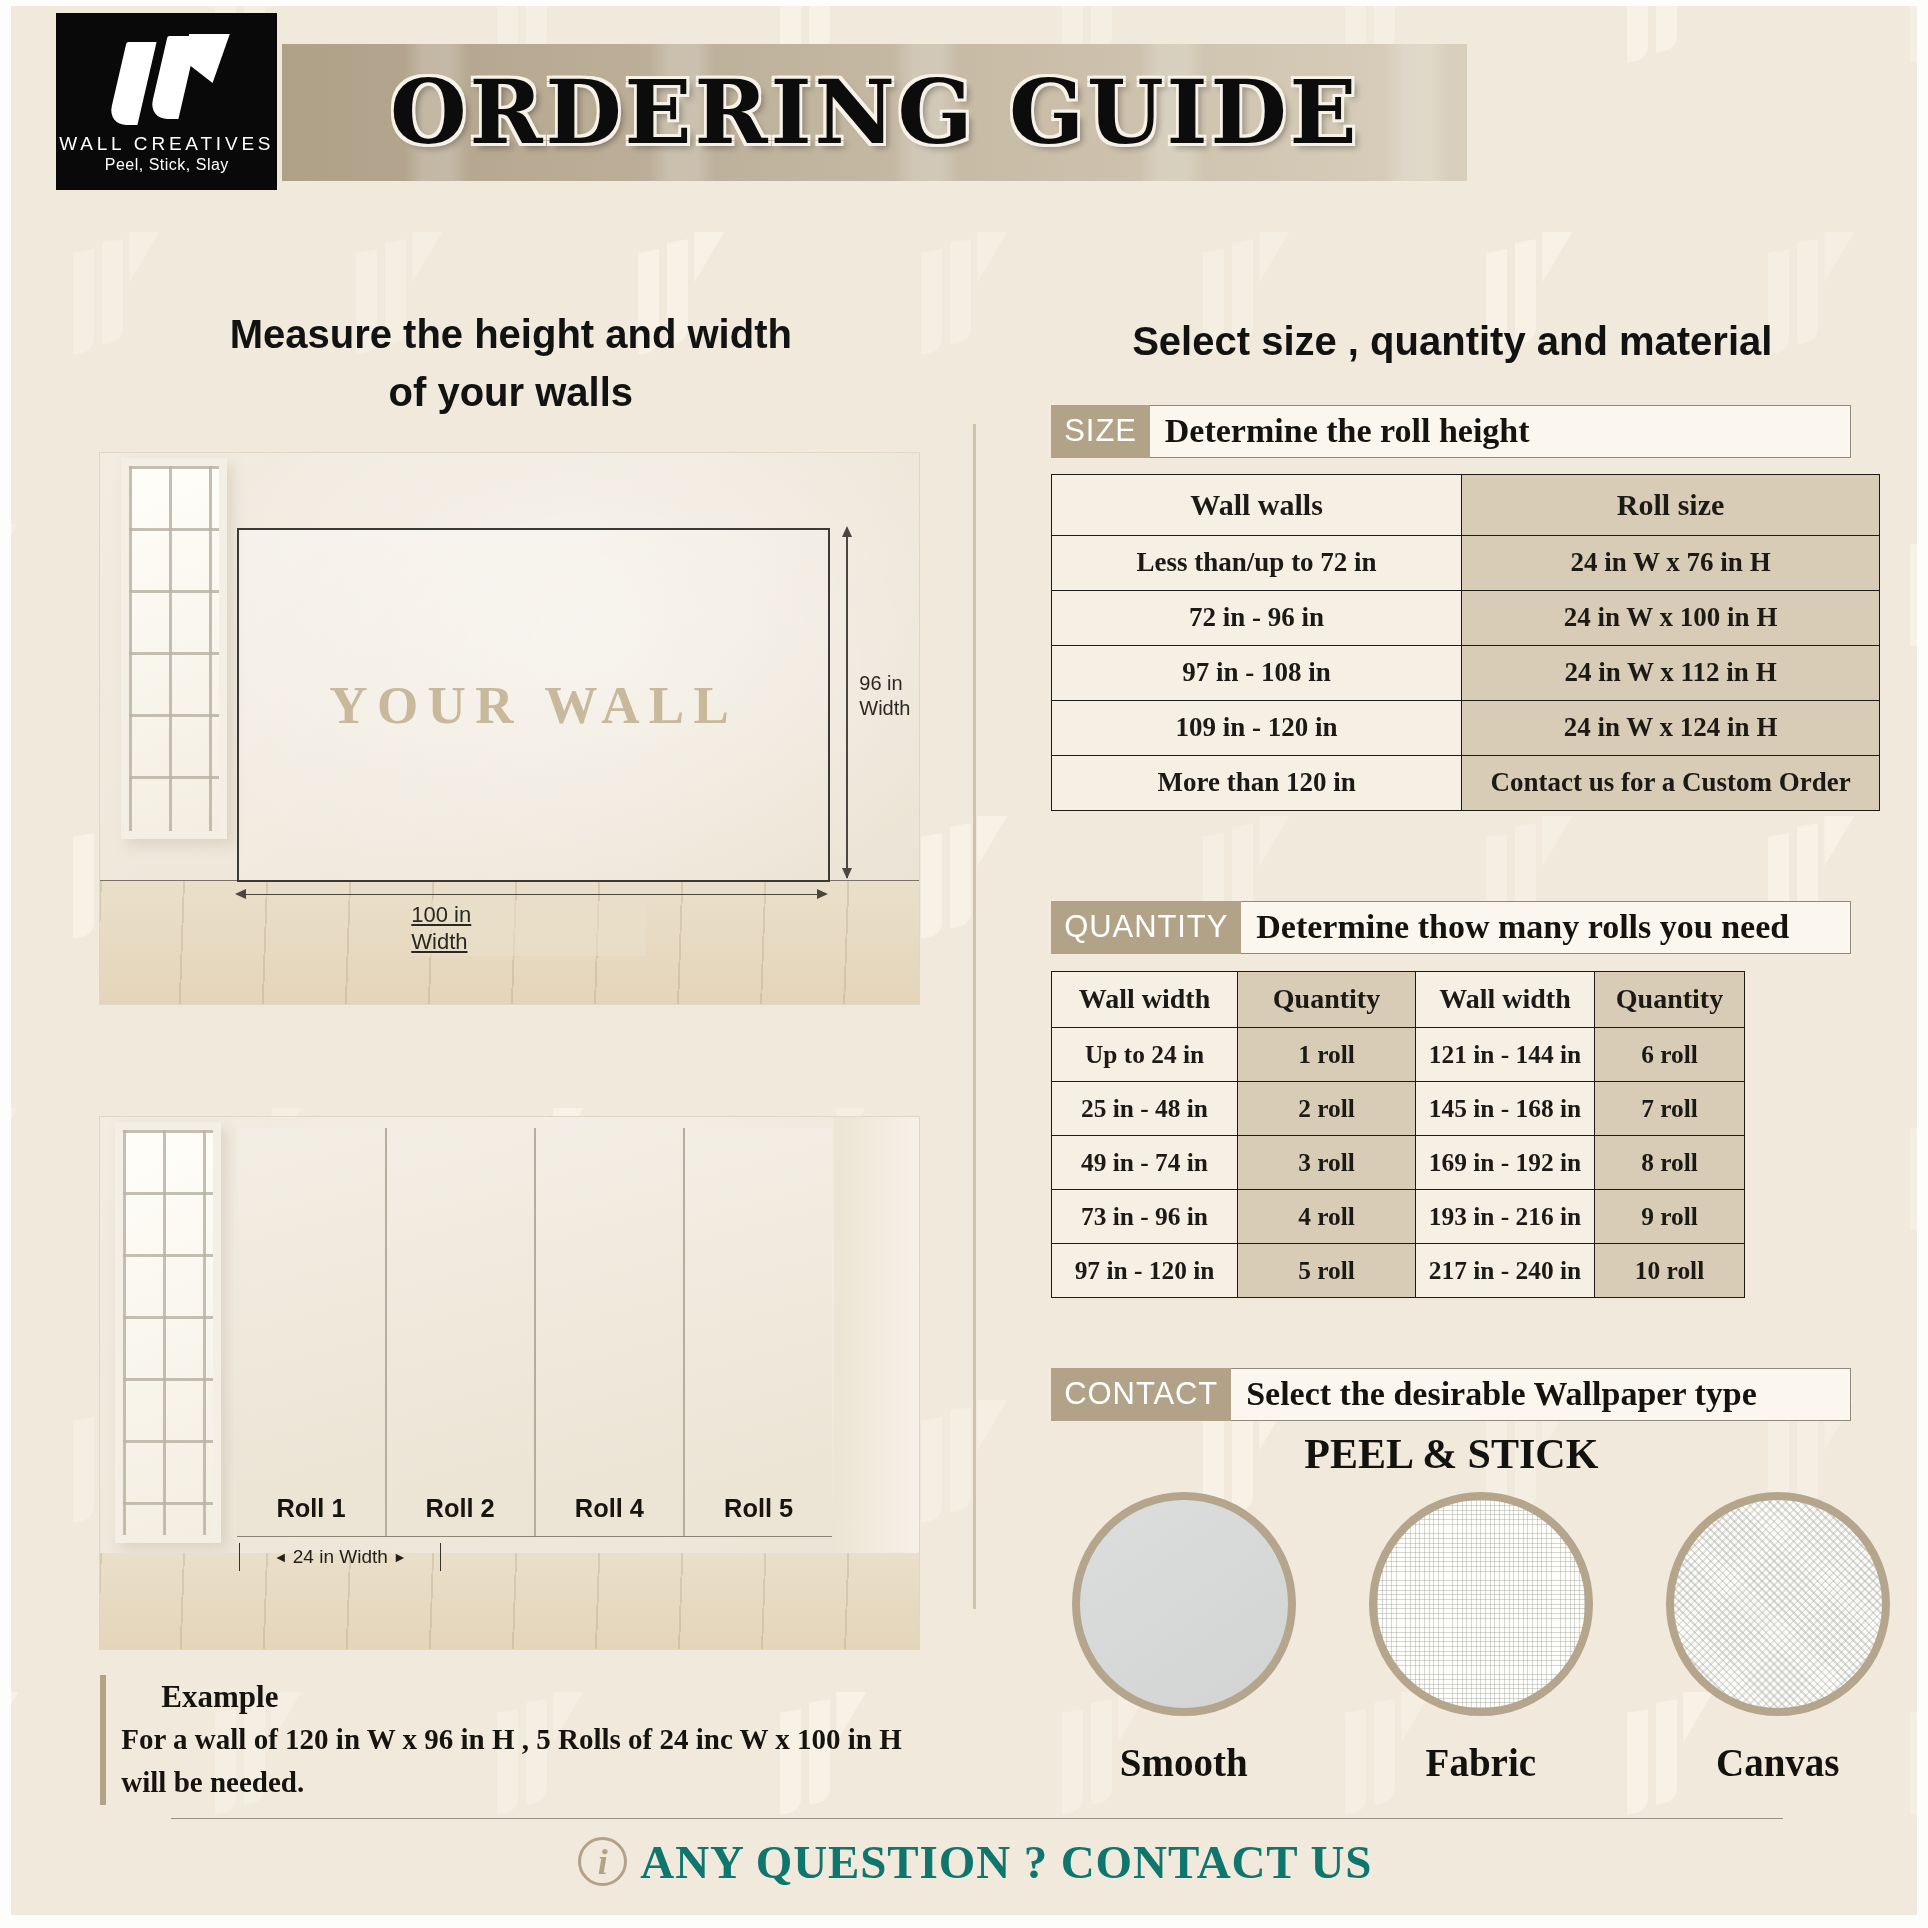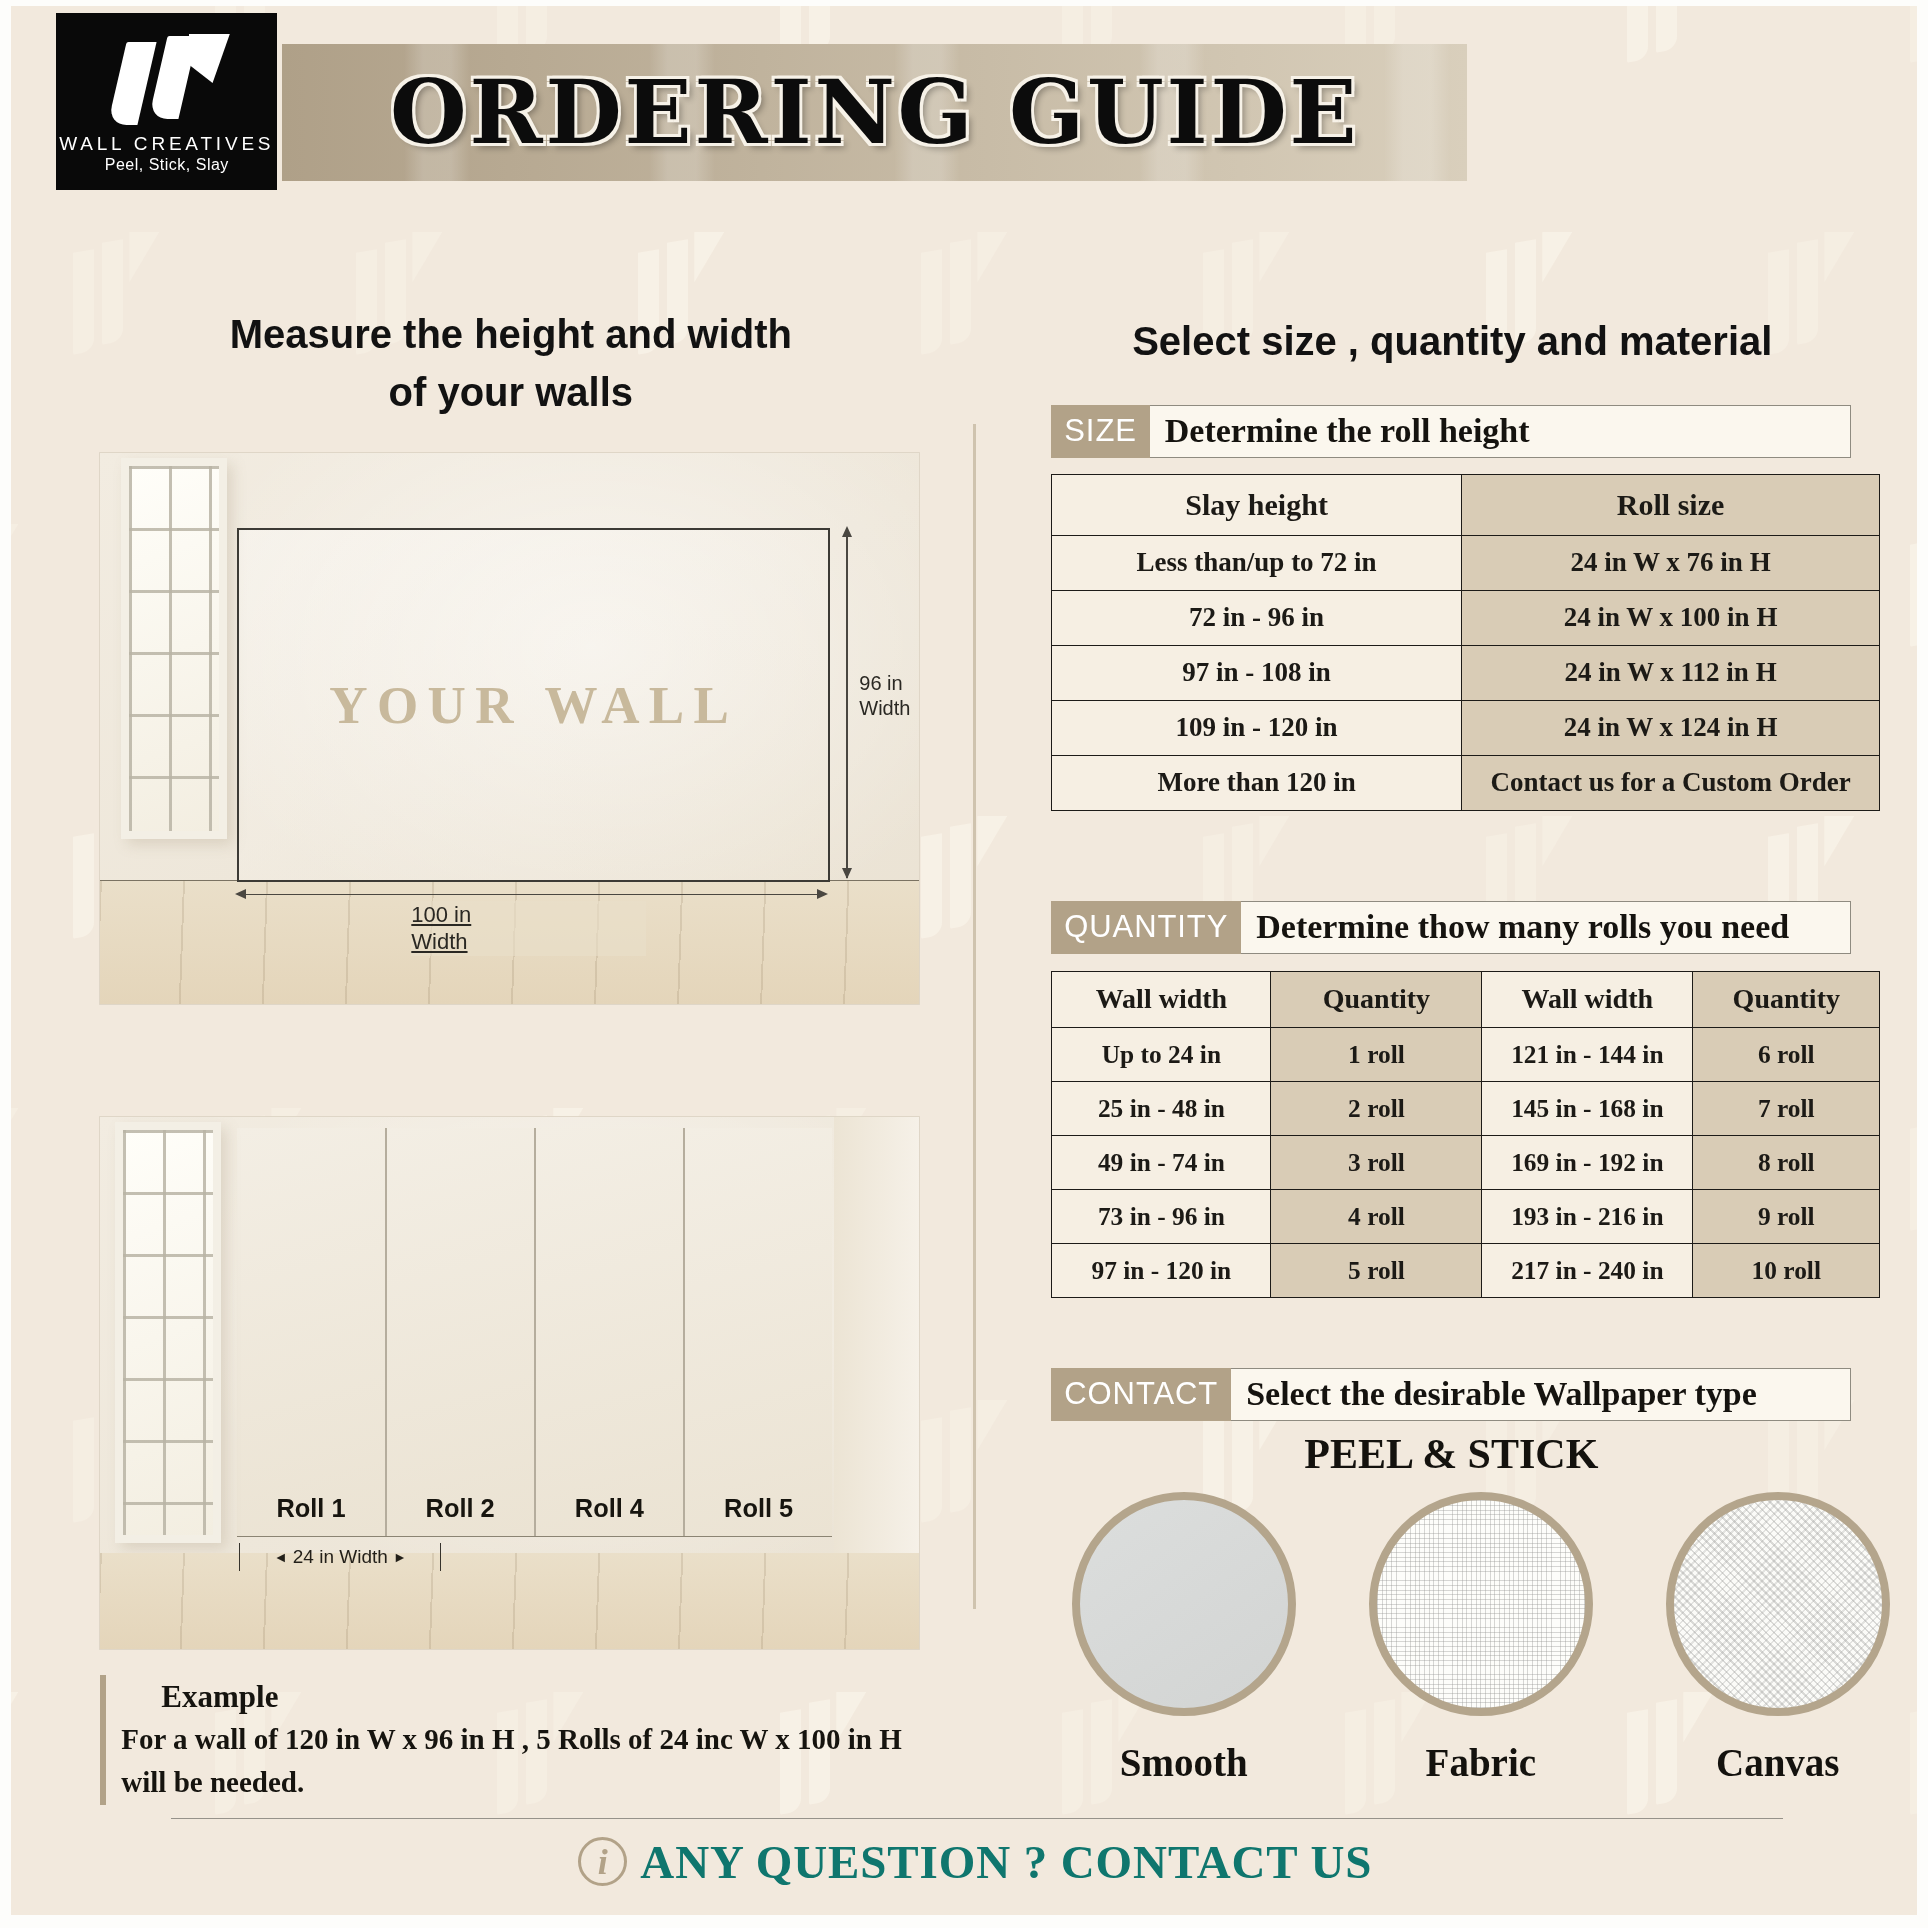--- a/index.html
+++ b/index.html
@@ -49,21 +49,21 @@
 
   
   table.tbl{border-collapse:collapse;table-layout:fixed;}
   table.tbl th,table.tbl td{border:1.9px solid #1d1b18;text-align:center;vertical-align:middle;
     font-family:"Liberation Serif",serif;font-weight:bold;color:#1c1a16;padding:0 5.6px;}
   .c-cream{background:#f6efe3;}
   .c-tan{background:#d9ccb6;}
   .size-tbl{left:1040px;top:468px;width:829px;}
   .size-tbl th{font-size:30px;height:60px;}
   .size-tbl td{font-size:27px;height:54px;}
-  .qty-tbl{left:1040px;top:965px;width:829px;}
+  .qty-tbl{left:1040px;top:965px;width:694px;}
   .qty-tbl th{font-size:28px;height:55px;}
   .qty-tbl td{font-size:25.4px;height:53px;}
 
   .col-divider{left:962px;top:418px;width:2.8px;height:1185px;background:#cfc3ae;}
 
   
   .peel-stick{left:1040px;top:1424px;width:800px;text-align:center;font-family:"Liberation Serif",serif;font-weight:bold;font-size:42px;color:#14120e;}
   .materials{left:1055px;top:1486px;width:829px;display:flex;justify-content:space-between;}
   .mat-item{width:235px;text-align:center;}
   .mat-circle{width:224px;height:224px;border-radius:50%;border:8.5px solid #b4a58c;margin:0 auto;box-sizing:border-box;}
@@ -458,21 +458,21 @@
 
     <div class="z col-divider"></div>
 
     <div class="z sec-bar bar-size">
       <div class="sec-tag">SIZE</div>
       <div class="sec-sub">Determine the roll height</div>
     </div>
     <table class="z tbl size-tbl">
       <tbody>
           <tr>
-        <th class="c-cream" style="width:48%">Slay height</th>
+        <th class="c-cream" style="width:48%">Wall walls</th>
         <th class="c-tan">Roll size</th>
       </tr>
       <tr>
             <td class="c-cream">Less than/up to 72 in</td>
             <td class="c-tan">24 in W x 76 in H</td>
           </tr>
       <tr>
             <td class="c-cream">72 in - 96 in</td>
             <td class="c-tan">24 in W x 100 in H</td>
           </tr>

